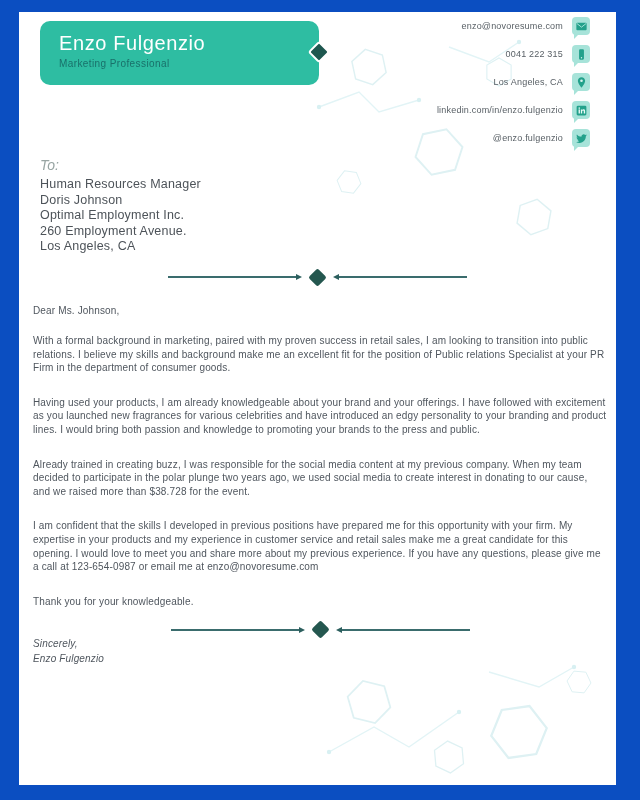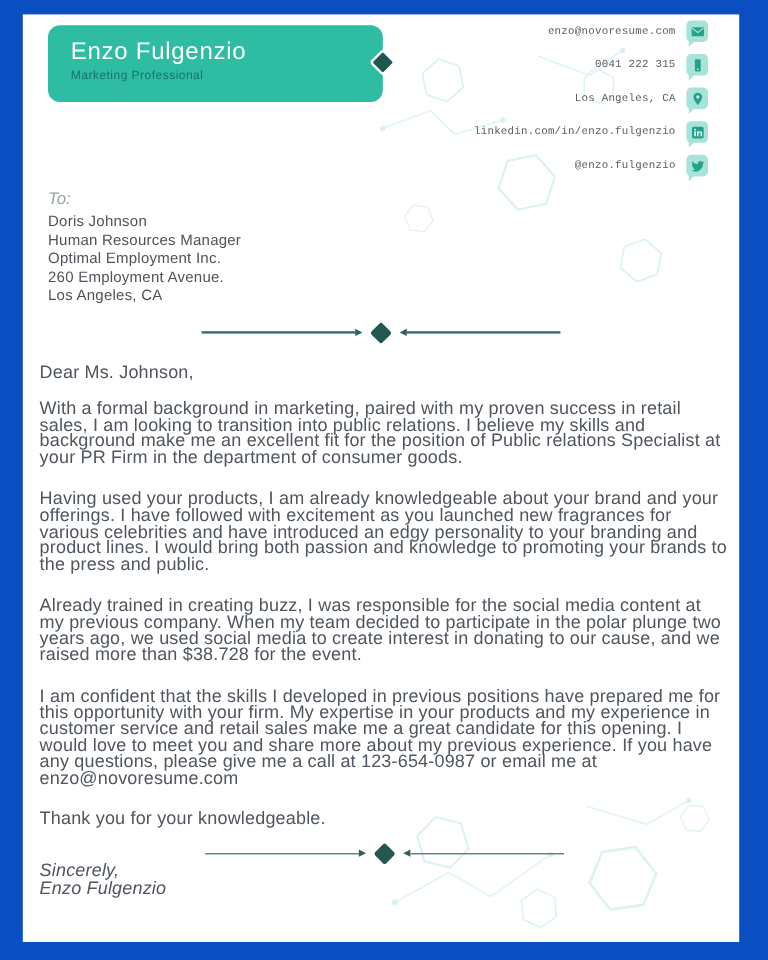--- a/index.html
+++ b/index.html
@@ -32,21 +32,21 @@
   .banner-diamond {
     position:absolute; left:292px; top:32px; width:16px; height:16px;
     background:#1e574f; border:2px solid #ffffff; border-radius:3px;
     transform:rotate(45deg);
   }
   .contacts { position:absolute; top:5px; right:26px; }
   .contact-row {
     display:flex; align-items:center; justify-content:flex-end;
     height:18px; margin-bottom:10px;
   }
-  .contact-text { font-size:9px; color:#596066; margin-right:9px; letter-spacing:.2px;font-family:Liberation Mono, monospace; }
+  .contact-text { font-size:9px; color:#596066; margin-right:9px; letter-spacing:.2px; }
   .cicon {
     position:relative; width:18px; height:18px; border-radius:4px;
     background:#a7e3d9; display:flex; align-items:center; justify-content:center;
     flex:0 0 18px;
   }
   .cicon::after {
     content:""; position:absolute; left:2px; bottom:-4px;
     border-style:solid; border-width:5px 5px 0 0;
     border-color:#a7e3d9 transparent transparent transparent;
   }
@@ -66,21 +66,21 @@
   .arrow-r { width:0; height:0; border-top:3.5px solid transparent;
     border-bottom:3.5px solid transparent; border-left:6px solid #2c5f5e; }
   .arrow-l { width:0; height:0; border-top:3.5px solid transparent;
     border-bottom:3.5px solid transparent; border-right:6px solid #2c5f5e; }
   .ddiamond {
     width:13px; height:13px; background:#24574f; border-radius:2px;
     transform:rotate(45deg); margin:0 9px;
   }
 
   
-  .letter { margin:20px 9px 0 14px; font-size:15px; line-height:13.6px;
+  .letter { margin:20px 9px 0 14px; font-size:10px; line-height:13.6px;
     color:#4f565e; letter-spacing:.15px; }
   .salutation { margin-bottom:17px; }
   .para { margin-bottom:21px; }
   .closing { margin-bottom:0; }
   .letter .divider { margin:15px auto 0 auto; }
   .signoff { line-height:15px;font-style:italic; }
 </style>
 </head>
 <body>
 
@@ -174,22 +174,22 @@
                 <path d="M22 5.9c-.7.3-1.5.6-2.3.7.8-.5 1.5-1.3 1.8-2.2-.8.5-1.7.8-2.6 1A4.1 4.1 0 0 0 11.9 8c0 .3 0 .6.1.9C8.6 8.7 5.6 7.1 3.6 4.6c-.4.6-.6 1.4-.6 2.1 0 1.4.7 2.7 1.8 3.4-.7 0-1.3-.2-1.9-.5v.1c0 2 1.4 3.7 3.3 4-.3.1-.7.2-1.1.2l-.8-.1c.5 1.6 2 2.8 3.8 2.9a8.3 8.3 0 0 1-6.1 1.7 11.7 11.7 0 0 0 6.3 1.8c7.5 0 11.7-6.3 11.7-11.7v-.5c.8-.6 1.5-1.3 2-2.1z" fill="#23a18b"></path>
               </svg>
             </span>
           </div>
 
         </div>
       </div>
 
       <div class="to-block">
         <div class="to-label">To:</div>
+        <div class="to-line">Human Resources Manager</div>
         <div class="to-line">Doris Johnson</div>
-        <div class="to-line">Human Resources Manager</div>
         <div class="to-line">Optimal Employment Inc.</div>
         <div class="to-line">260 Employment Avenue.</div>
         <div class="to-line">Los Angeles, CA</div>
       </div>
 
       <div class="divider">
         <span class="dline"></span>
         <span class="arrow-r"></span>
         <span class="ddiamond"></span>
         <span class="arrow-l"></span>

